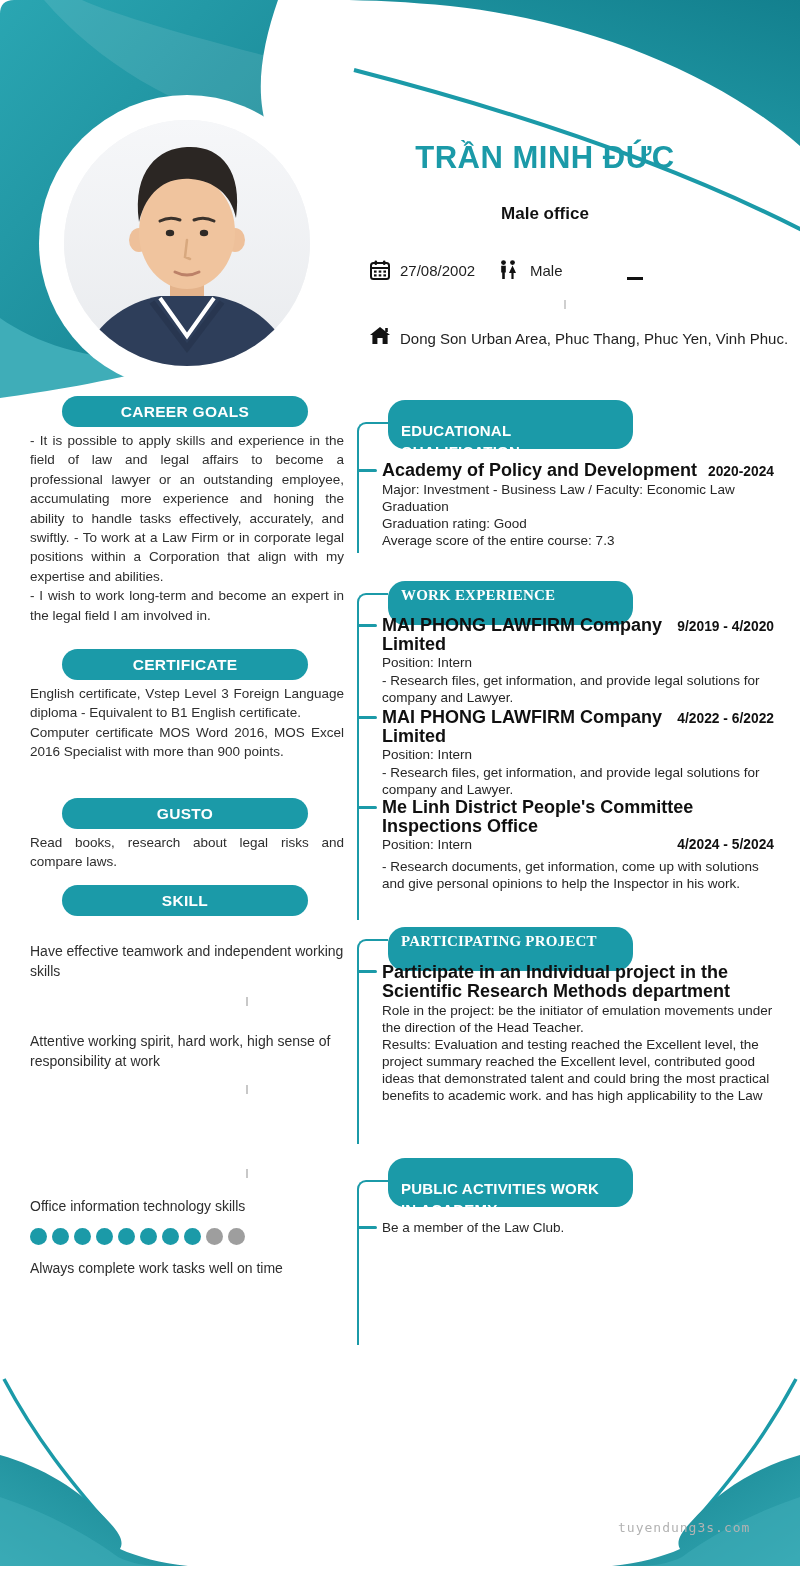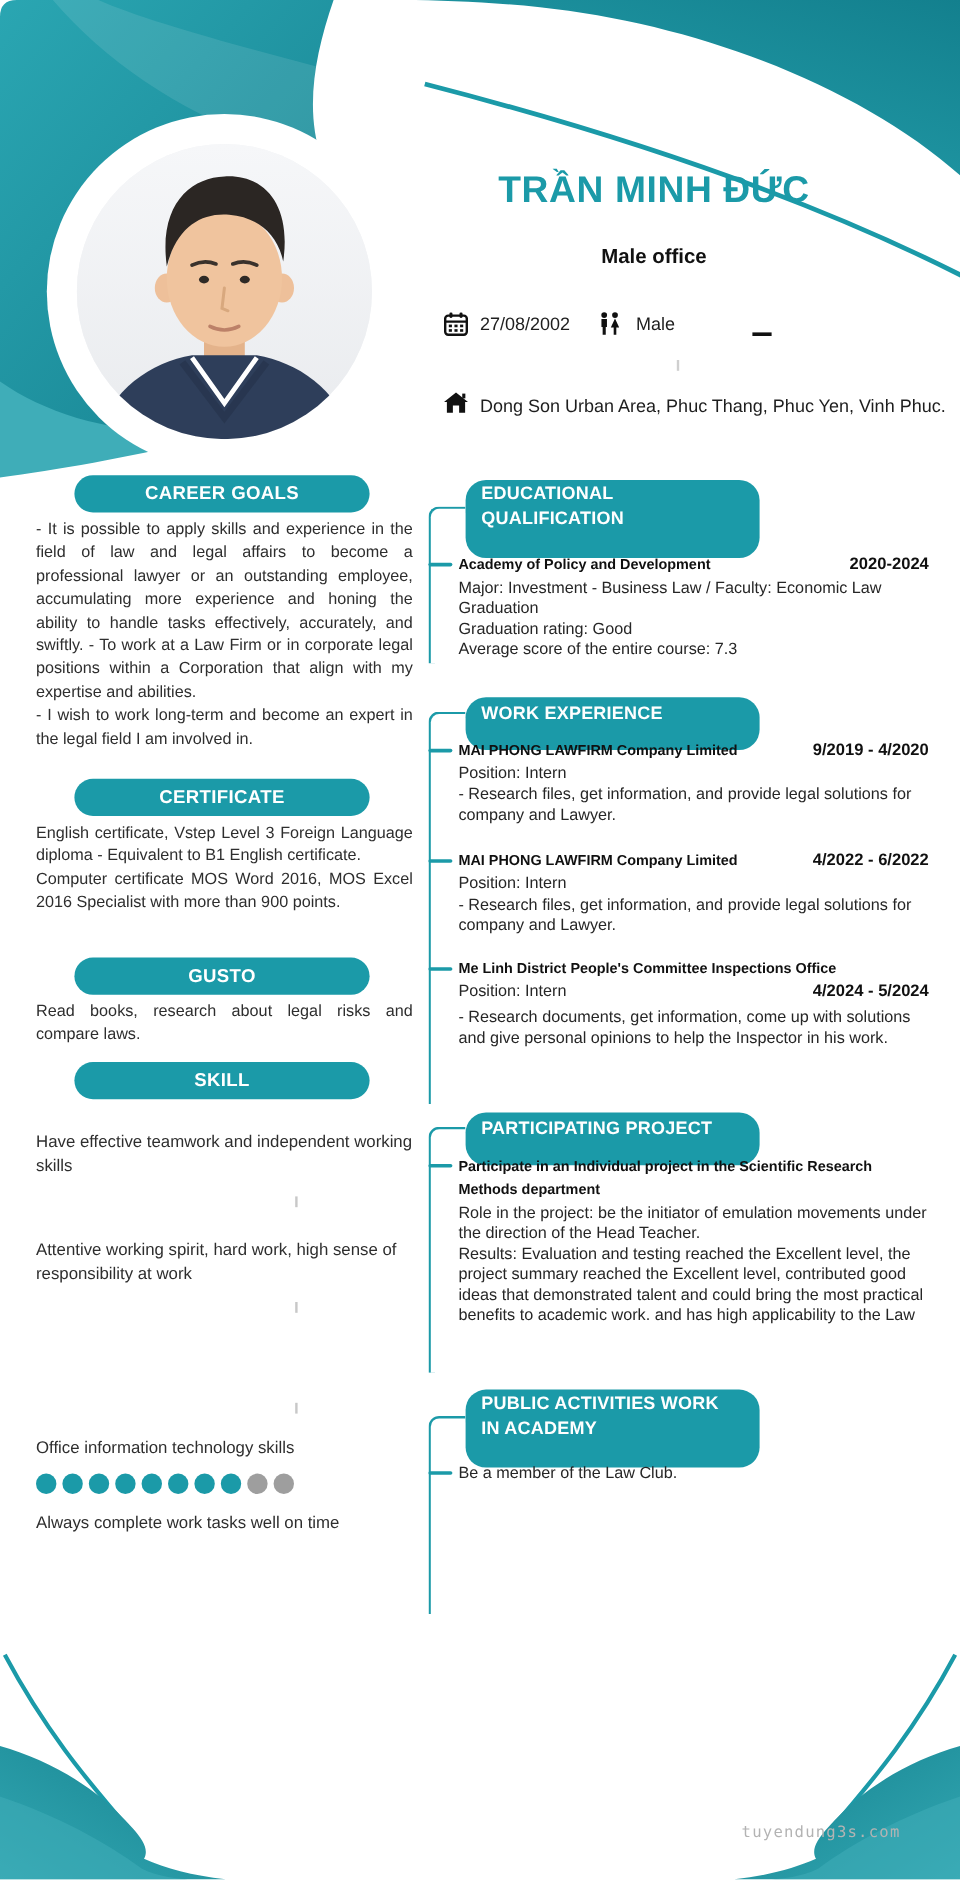--- a/index.html
+++ b/index.html
@@ -35,39 +35,39 @@
   .t-dob{left:400px;top:262px;}
   .t-gender{left:530px;top:262px;}
   .t-address{left:400px;top:330px;}
   .phone-dash{position:absolute;left:627px;top:277px;width:16px;height:2.5px;background:#111;}
   .mini-tick{position:absolute;left:564px;top:300px;width:1.5px;height:9px;background:#cfcfcf;}
 
   
   .pill{position:absolute;background:var(--teal);color:#fff;font-weight:bold;border-radius:17px;}
   .pill-left{left:62px;width:246px;height:31px;font-size:15.5px;text-align:center;line-height:31px;letter-spacing:.3px;}
   .pill-right{left:388px;width:245px;font-size:15px;padding-left:13px;letter-spacing:.2px;}
-  .pill-right.one{height:44px;line-height:28px;}
-  .pill-right.two{height:65px;padding-top:1px;line-height:21px;}
+  .pill-right.one{height:44px;line-height:28px;font-family:Liberation Serif, serif;}
+  .pill-right.two{height:49px;padding-top:20px;line-height:21px;}
 
   
   .ltext{position:absolute;left:30px;width:314px;font-size:13.5px;line-height:19.4px;color:var(--body);text-align:justify;}
   .ltext p + p{margin-top:0;}
   .skill-item{position:absolute;left:30px;width:314px;font-size:14px;line-height:20px;color:var(--body);}
   .skill-sep{position:absolute;left:246px;width:1.5px;height:9px;background:#c8c8c8;}
   .dots{position:absolute;left:30px;top:1228px;display:flex;gap:5px;}
   .dot{width:17px;height:17px;border-radius:50%;}
   .dot-filled{background:var(--teal);}
   .dot-empty{background:#9e9e9e;}
 
   
   .conn{position:absolute;left:357px;width:31px;border-left:2.5px solid var(--teal);border-top:2.5px solid var(--teal);border-top-left-radius:9px;}
   .tick{position:absolute;left:357px;width:20px;height:2.5px;background:var(--teal);border-radius:2px;}
   .r-item{position:absolute;left:382px;width:392px;font-size:13.5px;line-height:17px;color:#262626;}
   .r-row{display:flex;justify-content:space-between;align-items:baseline;}
-  .r-org{font-weight:bold;font-size:12px;color:#101010;line-height:19px;}
+  .r-org{font-weight:bold;font-size:18px;color:#101010;line-height:19px;}
   .r-date{font-weight:bold;font-size:13.8px;color:#101010;white-space:nowrap;padding-left:10px;}
   .r-body{margin-top:1px;}
   .r-body div + div{margin-top:0;}
   .w3-desc{margin-top:5px;}
 
   
   .watermark{position:absolute;left:618px;top:1520px;font-family:"DejaVu Sans Mono", monospace;font-size:13px;color:#b3b3b3;letter-spacing:1px;}
 </style>
 </head>
 <body>

